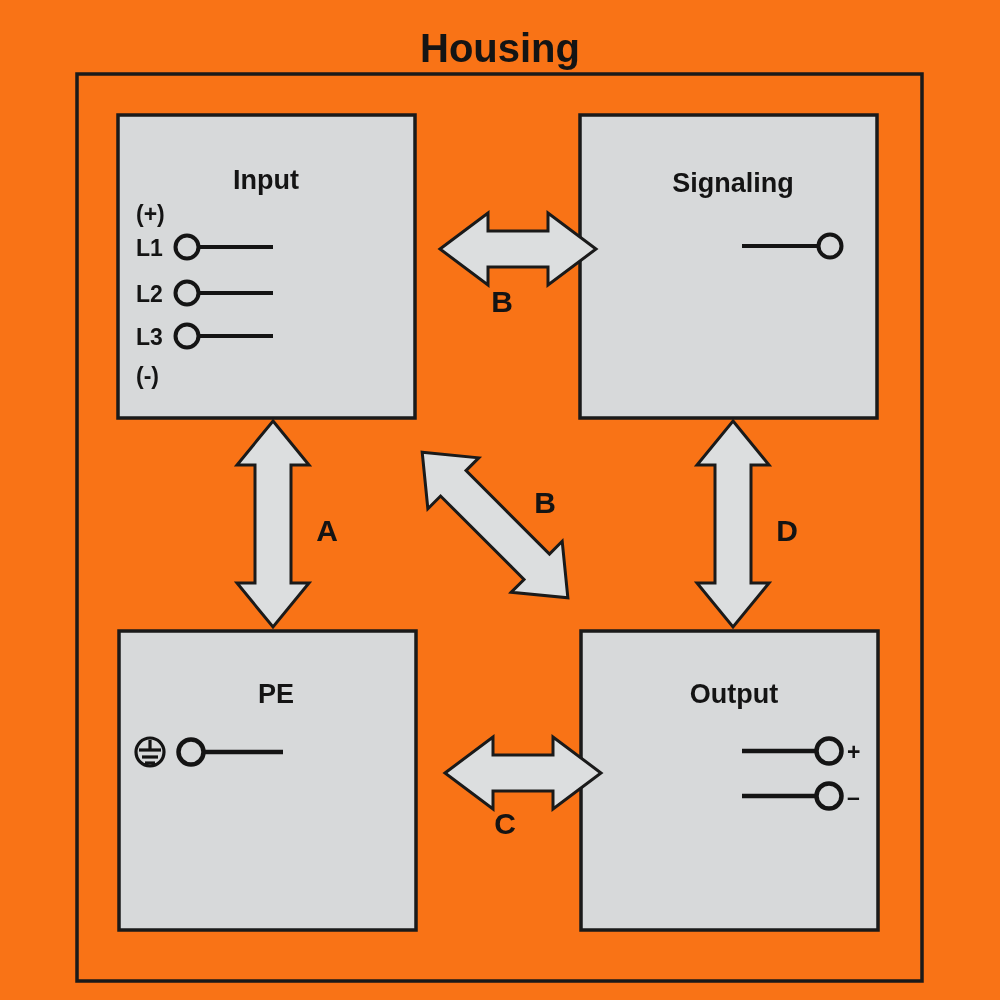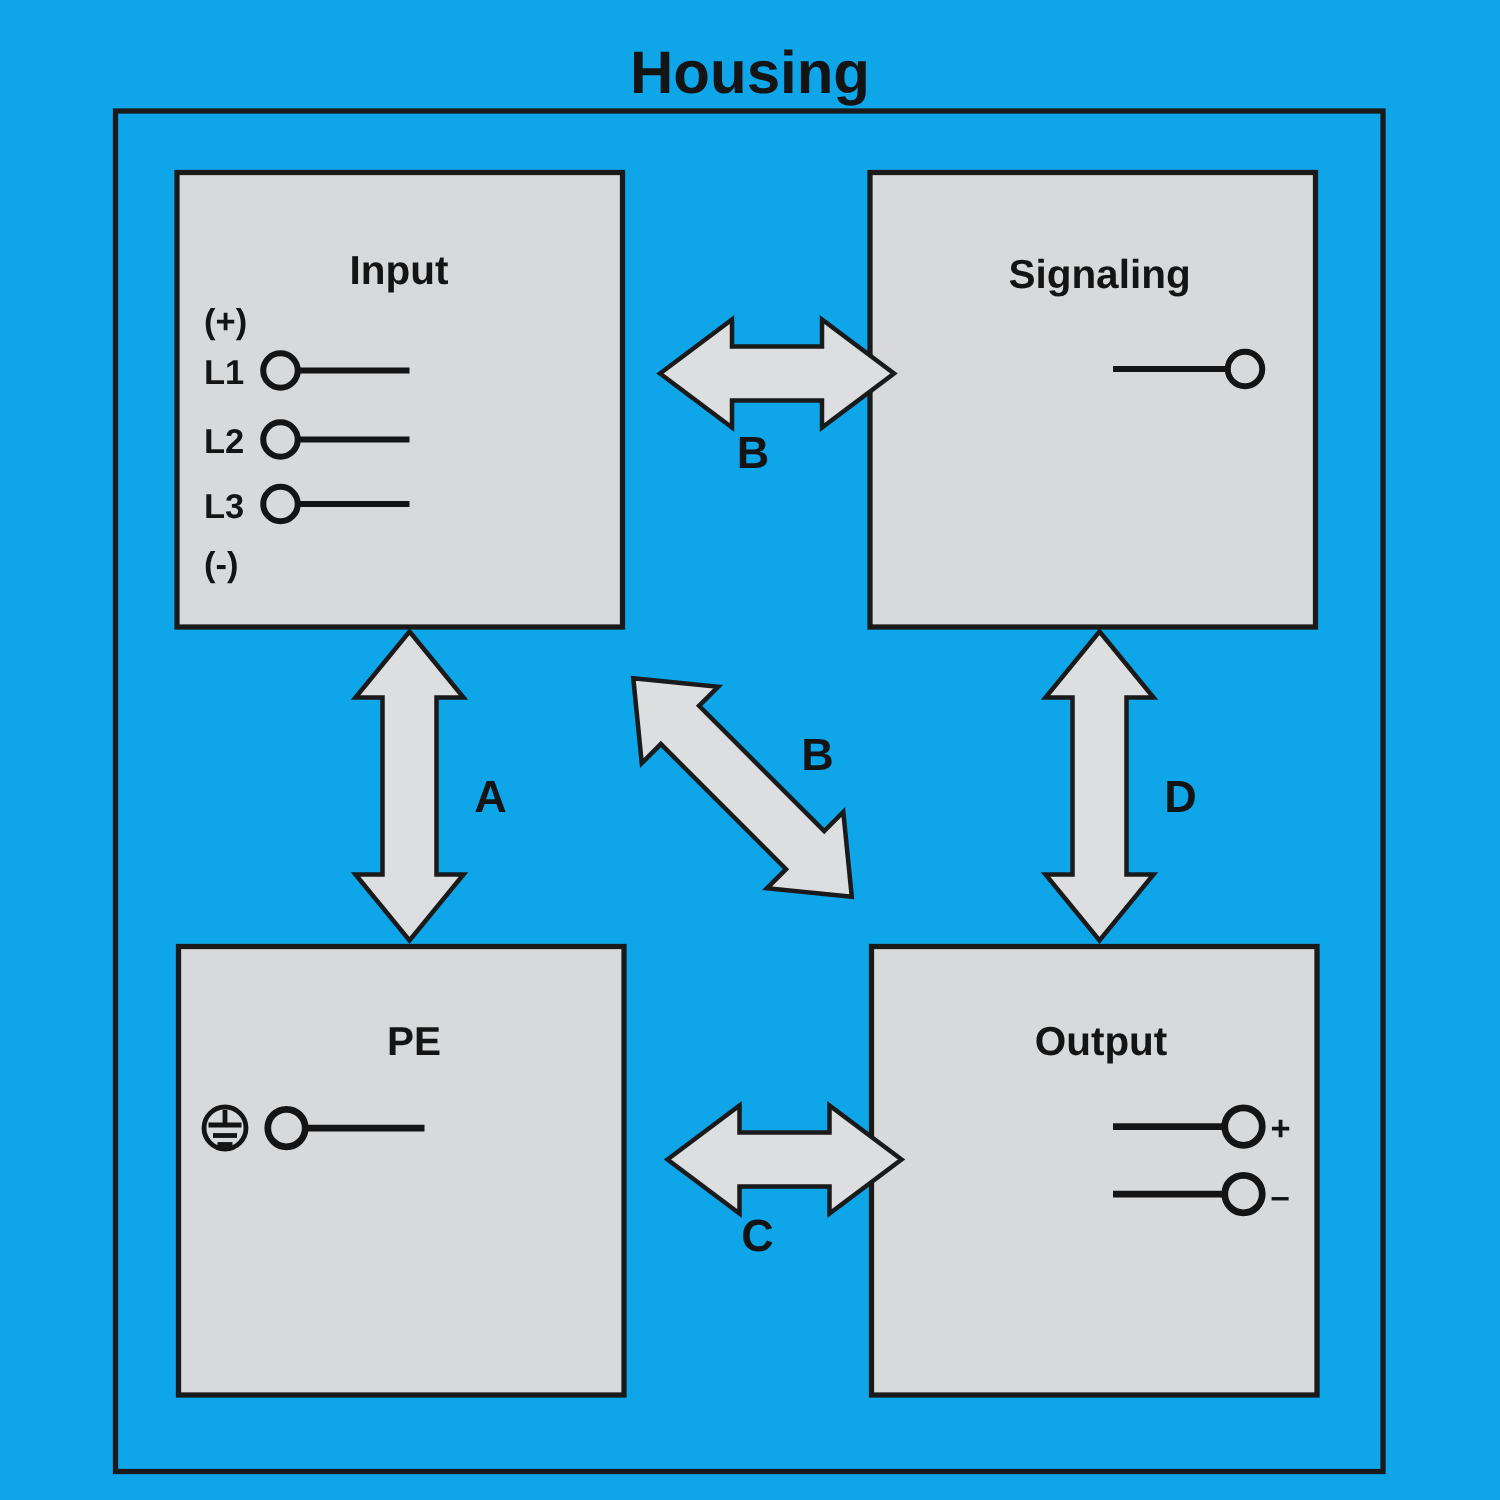--- a/index.html
+++ b/index.html
@@ -4,21 +4,21 @@
 <style>
   html, body {
     margin: 0;
     padding: 0;
     background: #ffffff;
   }
   #canvas {
     position: relative;
     width: 1000px;
     height: 1000px;
-    background: #0ea5e9;
+    background: #f97316;
     font-family: "Liberation Sans", sans-serif;
     overflow: hidden;
   }
   svg#diagram {
     display: block;
     width: 1000px;
     height: 1000px;
   }
   .lbl {
     font-family: "Liberation Sans", sans-serif;

